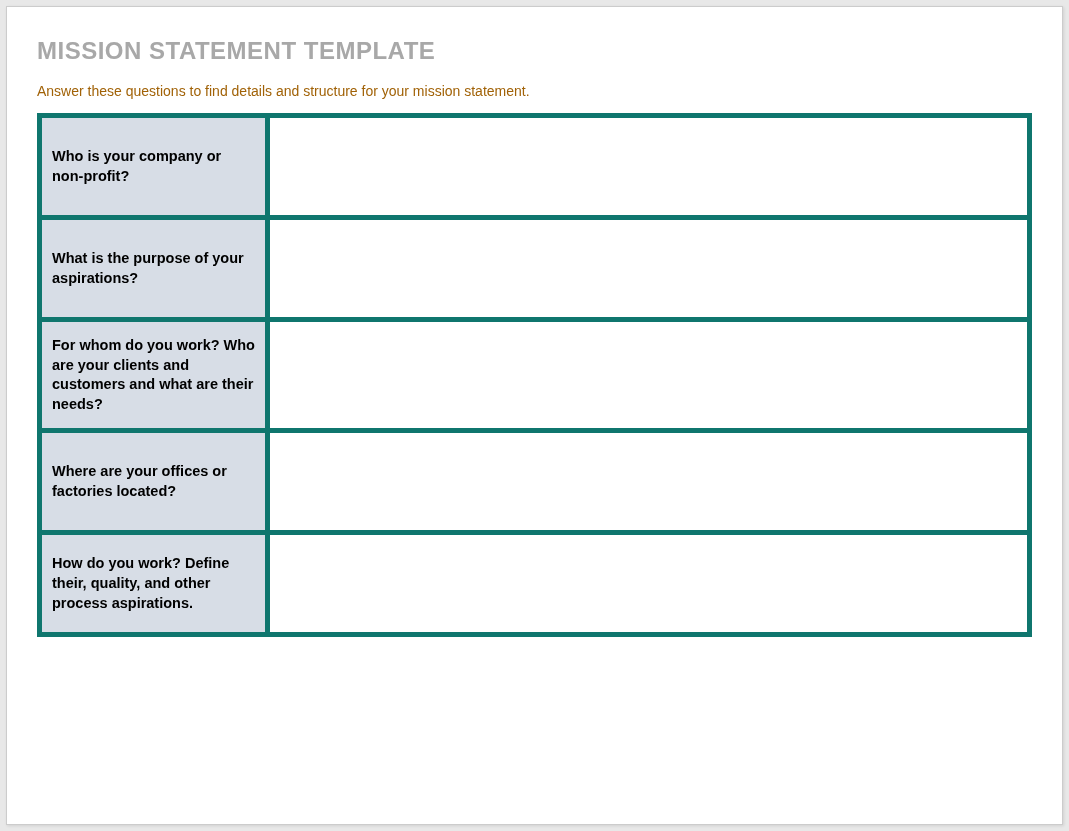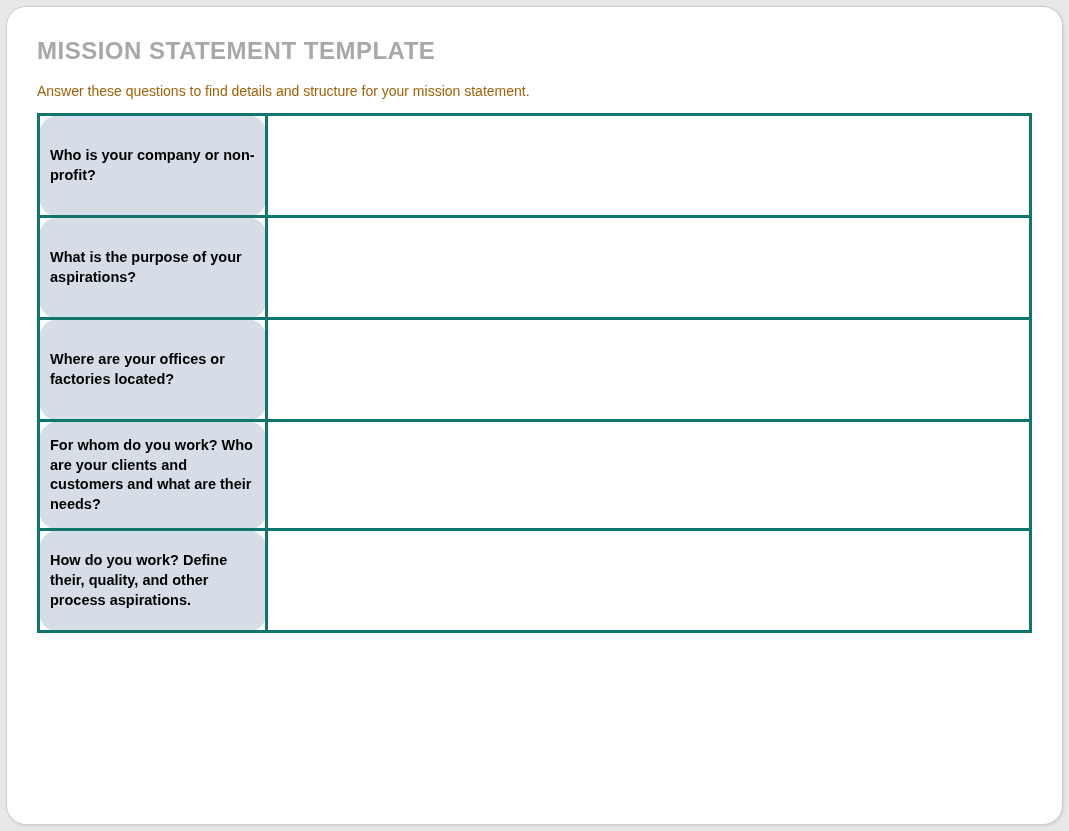--- a/index.html
+++ b/index.html
@@ -1,19 +1,18 @@
 <!DOCTYPE html>
 <html><head>
   <meta charset="utf-8">
   <style>
     * {
       margin: 0;
       padding: 0;
       box-sizing: border-box;
-      border-radius: 20px;
     }
     body {
       background: #e8e8e8;
       font-family: Arial, Helvetica, sans-serif;
       padding: 6px;
       width: 1069px;
       height: 831px;
     }
     .page {
       background: #ffffff;
@@ -33,21 +32,21 @@
     .instructions {
       color: #a16207;
       font-size: 14px;
       margin-bottom: 14px;
     }
     .worksheet {
       border-collapse: collapse;
       width: 100%;
     }
     .worksheet td {
-      border: 3px solid #0f766e;
+      border: 5px solid #0f766e;
       vertical-align: middle;
     }
     .worksheet .question-cell {
       background: #d7dde6;
       width: 228px;
       padding: 14px 10px 14px 10px;
       font-size: 14.5px;
       font-weight: bold;
       color: #000;
       line-height: 1.35;
@@ -70,25 +69,25 @@
     <tbody>
       <tr>
         <td class="question-cell">Who is your company or non-profit?</td>
         <td class="answer-cell"></td>
       </tr>
       <tr>
         <td class="question-cell">What is the purpose of your aspirations?</td>
         <td class="answer-cell"></td>
       </tr>
       <tr>
-        <td class="question-cell">Where are your offices or factories located?</td>
+        <td class="question-cell">For whom do you work? Who are your clients and customers and what are their needs?</td>
         <td class="answer-cell"></td>
       </tr>
       <tr>
-        <td class="question-cell">For whom do you work? Who are your clients and customers and what are their needs?</td>
+        <td class="question-cell">Where are your offices or factories located?</td>
         <td class="answer-cell"></td>
       </tr>
       <tr>
         <td class="question-cell">How do you work? Define their, quality, and other process aspirations.</td>
         <td class="answer-cell"></td>
       </tr>
     </tbody>
   </table>
 </div>
 

